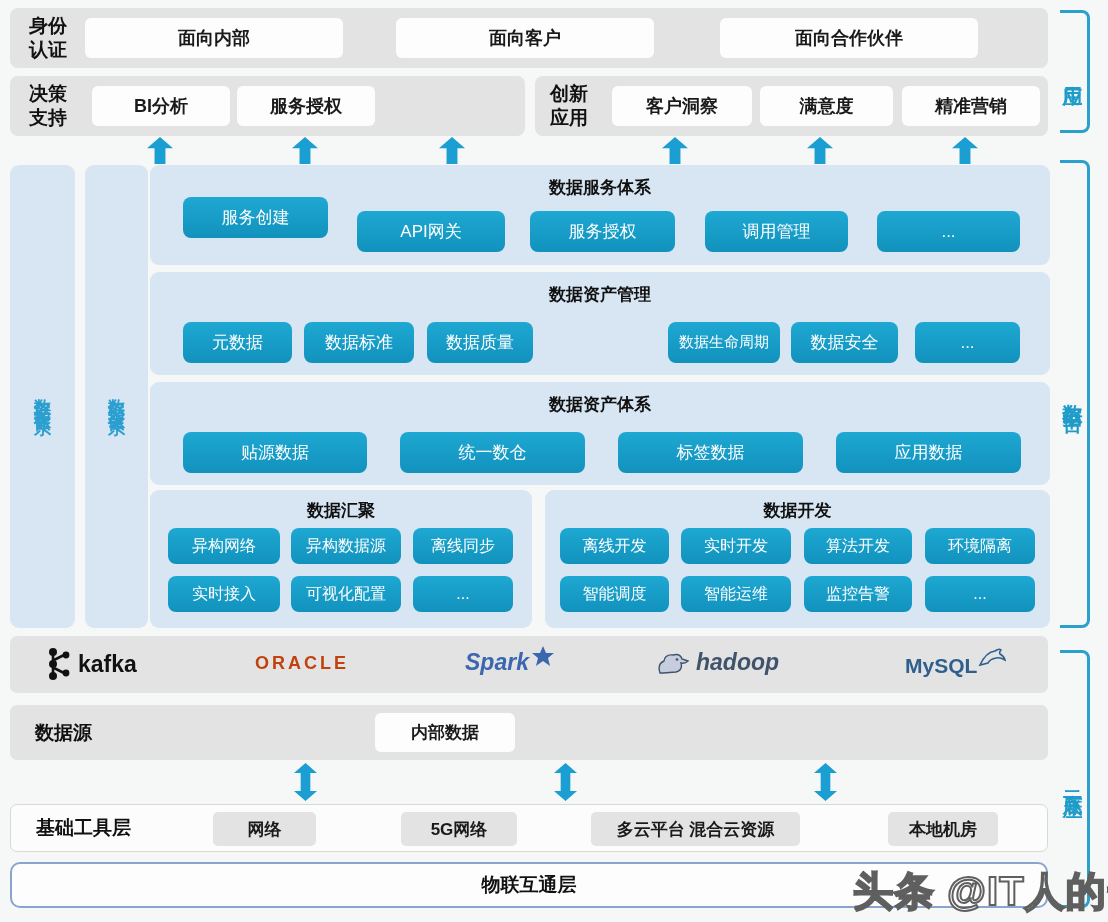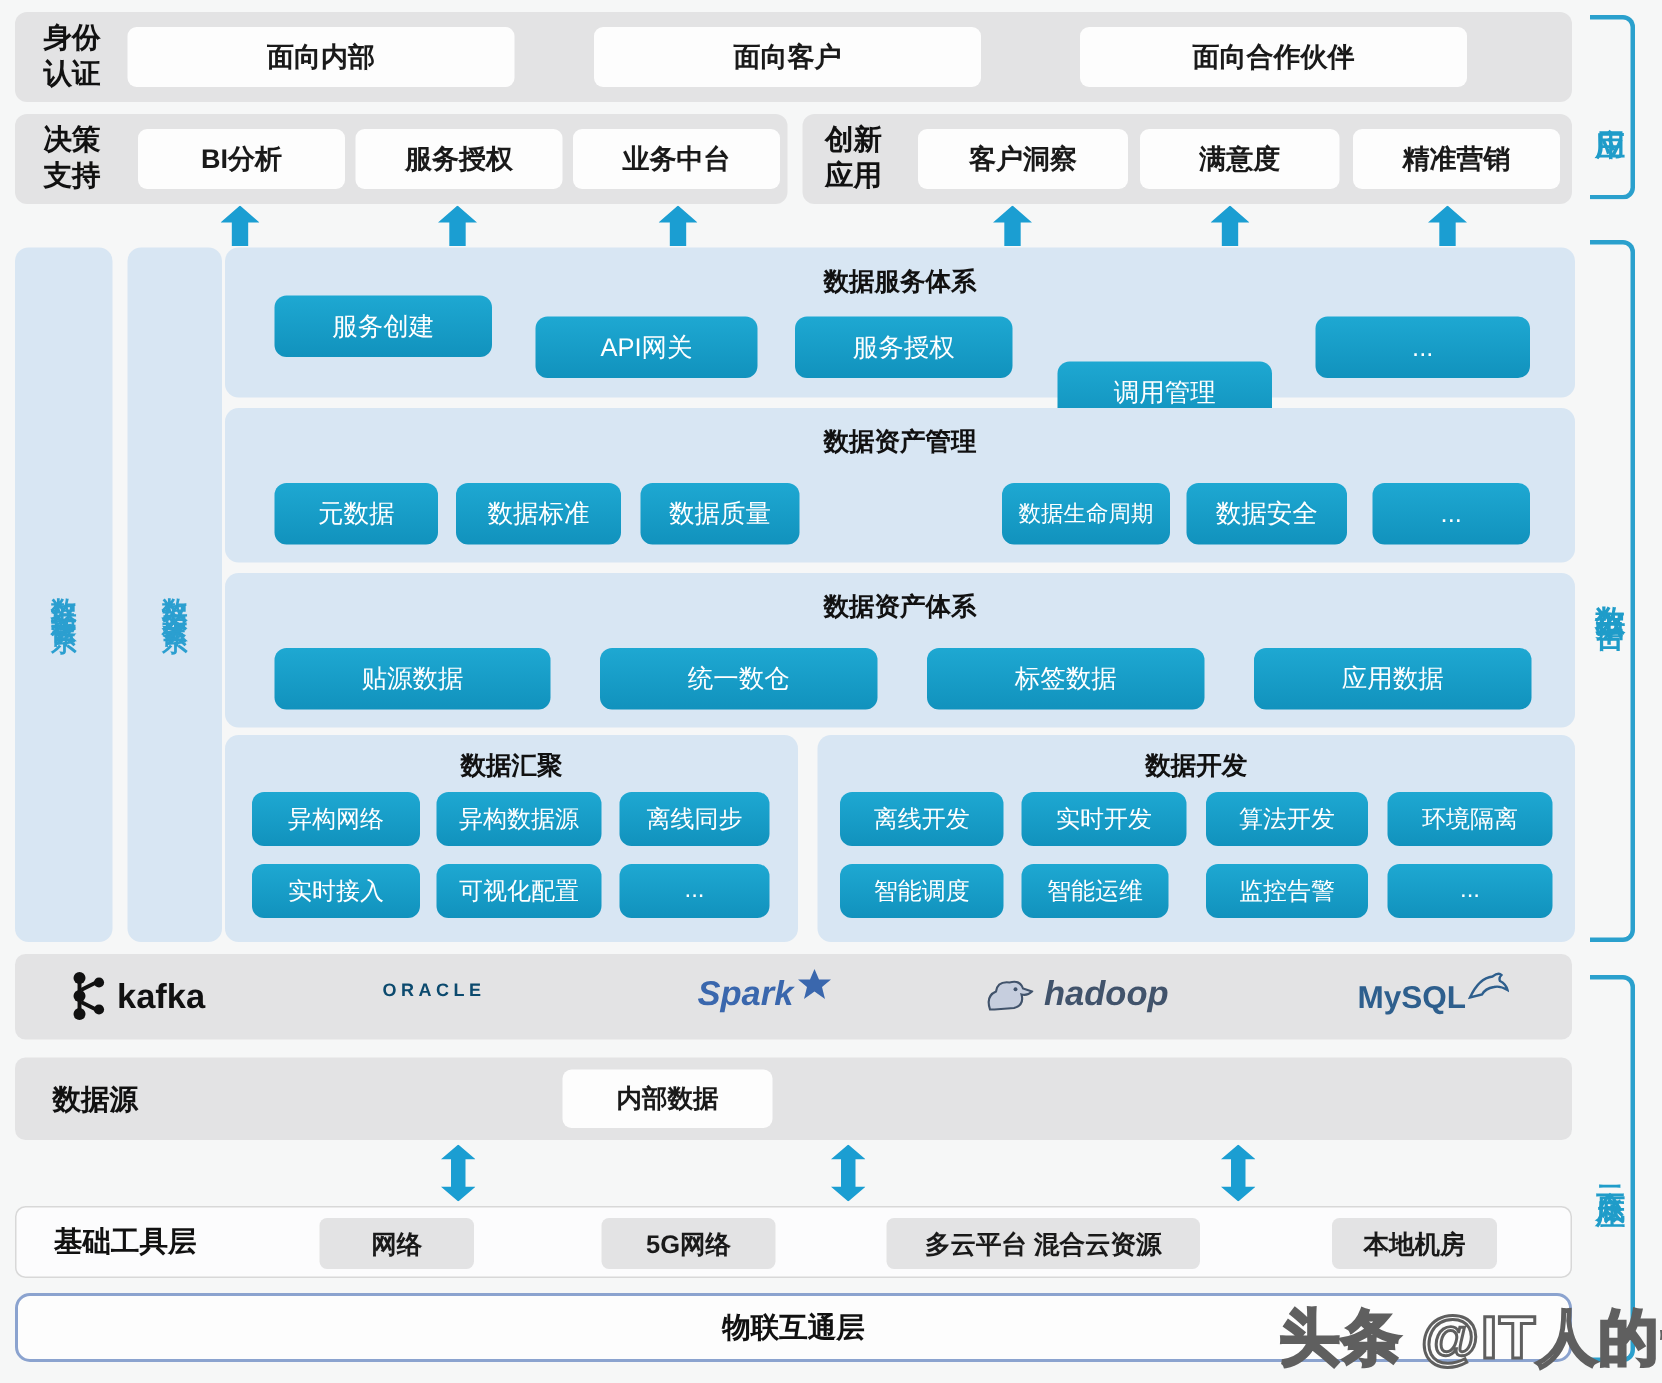--- a/index.html
+++ b/index.html
@@ -43,21 +43,21 @@
   }
   .chip {
     position:absolute; height:41px; border-radius:8px; color:#fff; font-size:17px;
     background:linear-gradient(180deg,#1ea8d2,#1192bd);
     display:flex; align-items:center; justify-content:center;
   }
   .chip.sm { height:36px; font-size:16px; }
   
   .logo { position:absolute; display:flex; align-items:center; gap:7px; }
   .logo-kafka { font-weight:bold; font-size:23px; color:#111; }
-  .logo-oracle { font-weight:bold; font-size:12px; letter-spacing:3px; color:#0c4a6e; }
+  .logo-oracle { font-weight:bold; font-size:18px; letter-spacing:3px; color:#c2410c; }
   .logo-spark { font-weight:bold; font-style:italic; font-size:23px; color:#3a67ad; }
   .logo-hadoop { font-weight:bold; font-style:italic; font-size:23px; color:#41536b; }
   .logo-mysql { font-weight:bold; font-size:21px; color:#2e5f8d; }
   
   .row-outline {
     position:absolute; background:#fcfcfd; border:1px solid #d8d8d8; border-radius:7px;
   }
   .gbox {
     position:absolute; top:7px; height:34px; background:#e3e3e4; border-radius:5px;
     display:flex; align-items:center; justify-content:center;
@@ -94,21 +94,20 @@
     <div class="band-label">身份认证</div>
     <div class="wbox" style="left:75px; width:258px;">面向内部</div>
     <div class="wbox" style="left:386px; width:258px;">面向客户</div>
     <div class="wbox" style="left:710px; width:258px;">面向合作伙伴</div>
   </div>
 
   <div class="band" style="left:10px; top:76px; width:515px; height:60px;">
     <div class="band-label">决策支持</div>
     <div class="wbox" style="left:82px; width:138px;">BI分析</div>
     <div class="wbox" style="left:227px; width:138px;">服务授权</div>
-    <div class="wbox" style="left:372px; width:138px;">业务中台</div>
   </div>
 
   <div class="band" style="left:535px; top:76px; width:513px; height:60px;">
     <div class="band-label" style="left:15px;">创新应用</div>
     <div class="wbox" style="left:77px; width:140px;">客户洞察</div>
     <div class="wbox" style="left:225px; width:133px;">满意度</div>
     <div class="wbox" style="left:367px; width:138px;">精准营销</div>
   </div>
 
   <div class="up-arrow" style="left:147px; top:137px;"></div>
@@ -123,21 +122,21 @@
   </div>
   <div class="vbar" style="left:85px; top:165px; width:63px; height:463px;">
     <div class="vtext">数据安全体系</div>
   </div>
 
   <div class="panel" style="left:150px; top:165px; width:900px; height:100px;padding-left:28px;">
     <div class="panel-title">数据服务体系</div>
     <div class="chip" style="left:33px;  top:32px; width:145px;">服务创建</div>
     <div class="chip" style="left:207px; top:46px; width:148px;">API网关</div>
     <div class="chip" style="left:380px; top:46px; width:145px;">服务授权</div>
-    <div class="chip" style="left:555px; top:46px; width:143px;margin-top:30px;">调用管理</div>
+    <div class="chip" style="left:555px; top:46px; width:143px;">调用管理</div>
     <div class="chip" style="left:727px; top:46px; width:143px;">...</div>
   </div>
 
   <div class="panel" style="left:150px; top:272px; width:900px; height:103px;">
     <div class="panel-title">数据资产管理</div>
     <div class="chip" style="left:33px;  top:50px; width:109px;">元数据</div>
     <div class="chip" style="left:154px; top:50px; width:110px;">数据标准</div>
     <div class="chip" style="left:277px; top:50px; width:106px;">数据质量</div>
     <div class="chip" style="left:518px; top:50px; width:112px; font-size:15px;">数据生命周期</div>
     <div class="chip" style="left:641px; top:50px; width:107px;">数据安全</div>
@@ -162,21 +161,21 @@
     <div class="chip sm" style="left:263px; top:86px; width:100px;">...</div>
   </div>
 
   <div class="panel" style="left:545px; top:490px; width:505px; height:138px;">
     <div class="panel-title" style="top:9px;">数据开发</div>
     <div class="chip sm" style="left:15px;  top:38px; width:109px;">离线开发</div>
     <div class="chip sm" style="left:136px; top:38px; width:110px;">实时开发</div>
     <div class="chip sm" style="left:259px; top:38px; width:108px;">算法开发</div>
     <div class="chip sm" style="left:380px; top:38px; width:110px;">环境隔离</div>
     <div class="chip sm" style="left:15px;  top:86px; width:109px;">智能调度</div>
-    <div class="chip sm" style="left:136px; top:86px; width:98px;">智能运维</div>
+    <div class="chip sm" style="left:136px; top:86px; width:110px;">智能运维</div>
     <div class="chip sm" style="left:259px; top:86px; width:108px;">监控告警</div>
     <div class="chip sm" style="left:380px; top:86px; width:110px;">...</div>
   </div>
 
   <div class="band" style="left:10px; top:636px; width:1038px; height:57px; border-radius:7px;">
     <div class="logo" style="left:35px; top:11px;">
       <svg width="26" height="34" viewBox="0 0 26 34">
         <g stroke="#111" stroke-width="2.6" fill="none">
           <line x1="8" y1="7" x2="8" y2="27"></line>
             <line x1="9" y1="13" x2="19" y2="8"></line>

